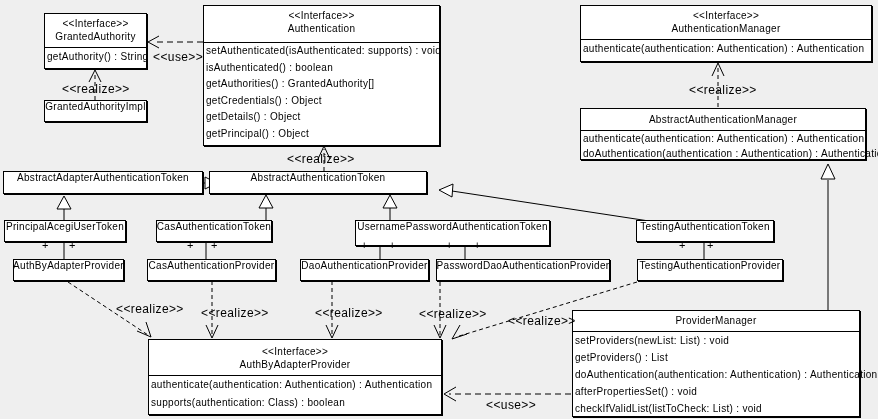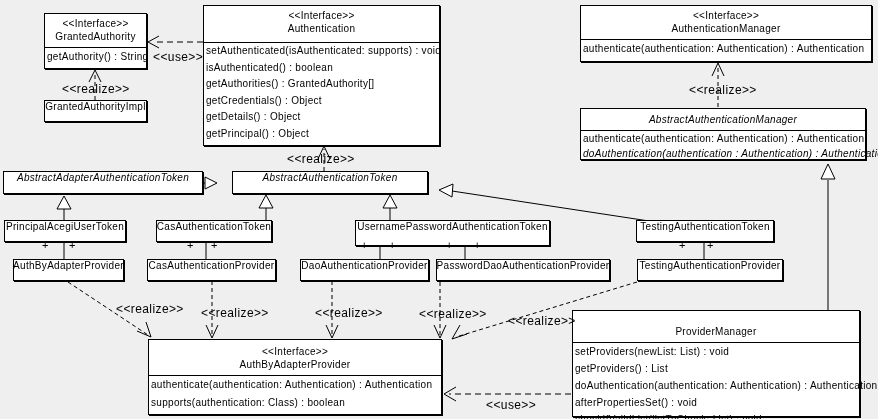--- a/index.html
+++ b/index.html
@@ -4,21 +4,21 @@
 <style>
   html,body{margin:0;padding:0;}
   #stage{position:relative;width:878px;height:419px;background:#efefef;overflow:hidden;
          font-family:"Liberation Sans",sans-serif;color:#000;}
   #edges{position:absolute;left:0;top:0;pointer-events:none;}
   .uml-box{position:absolute;background:#fff;border:1px solid #000;box-shadow:1px 1px 0 #000;
            font-size:10px;letter-spacing:.3px;box-sizing:border-box;}
   .title{text-align:center;white-space:nowrap;}
   .stereo{line-height:13px;padding-top:3px;}
   .cname{line-height:14px;padding-bottom:3px;}
-  .it{font-style:italic;}
+  .it{}
   .methods{border-top:1px solid #000;}
   .m{line-height:17px;padding:0 2px;white-space:nowrap;}
   .tight .m{line-height:15px;}
   .wide .m{line-height:18px;}
   .auth .m{line-height:16.5px;}
   .auth .cname{padding-bottom:6px;}
   .single{display:flex;align-items:flex-start;justify-content:center;white-space:nowrap;}
   .lbl{position:absolute;font-size:12px;letter-spacing:.4px;white-space:nowrap;}
   .plus{position:absolute;font-size:11px;}
   line,polyline{stroke:#000;fill:none;}
@@ -163,21 +163,21 @@
     <div class="methods">
       <div class="m">authenticate(authentication: Authentication) : Authentication</div>
       <div class="m it">doAuthentication(authentication : Authentication) : Authentication</div>
     </div>
   </div>
 
   <div class="uml-box single" style="left:3px;top:171px;width:200px;height:23px">
     <span class="it">AbstractAdapterAuthenticationToken</span>
   </div>
 
-  <div class="uml-box single" style="left:232px;top:171px;width:196px;height:23px">
+  <div class="uml-box single" style="left:209px;top:171px;width:218px;height:23px">
     <span class="it">AbstractAuthenticationToken</span>
   </div>
 
   <div class="uml-box single" style="left:4px;top:220px;width:122px;height:22px">
     <span>PrincipalAcegiUserToken</span>
   </div>
 
   <div class="uml-box single" style="left:156px;top:220px;width:116px;height:22px">
     <span>CasAuthenticationToken</span>
   </div>
@@ -216,21 +216,21 @@
       <div class="cname">AuthByAdapterProvider</div>
     </div>
     <div class="methods">
       <div class="m">authenticate(authentication: Authentication) : Authentication</div>
       <div class="m">supports(authentication: Class) : boolean</div>
     </div>
   </div>
 
   <div class="uml-box" style="left:572px;top:310px;width:288px;height:107px">
     <div class="title">
-      <div class="cname" style="padding-top:14px">ProviderManager</div>
+      <div class="cname" style="padding-top:3px">ProviderManager</div>
     </div>
     <div class="methods">
       <div class="m">setProviders(newList: List) : void</div>
       <div class="m">getProviders() : List</div>
       <div class="m">doAuthentication(authentication: Authentication) : Authentication</div>
       <div class="m">afterPropertiesSet() : void</div>
       <div class="m">checkIfValidList(listToCheck: List) : void</div>
     </div>
   </div>
 

